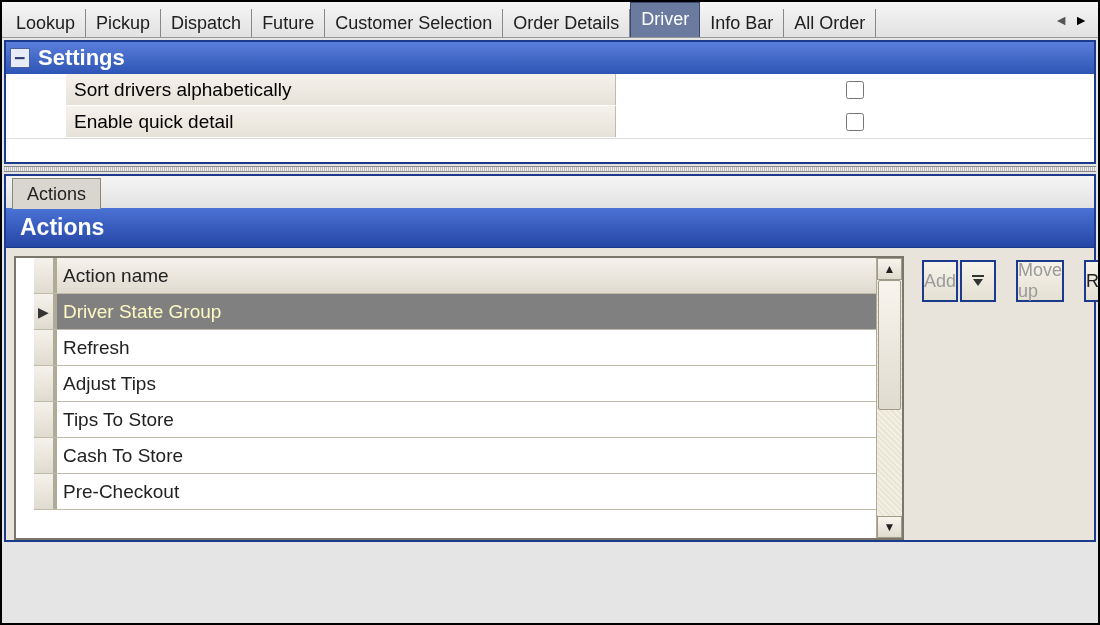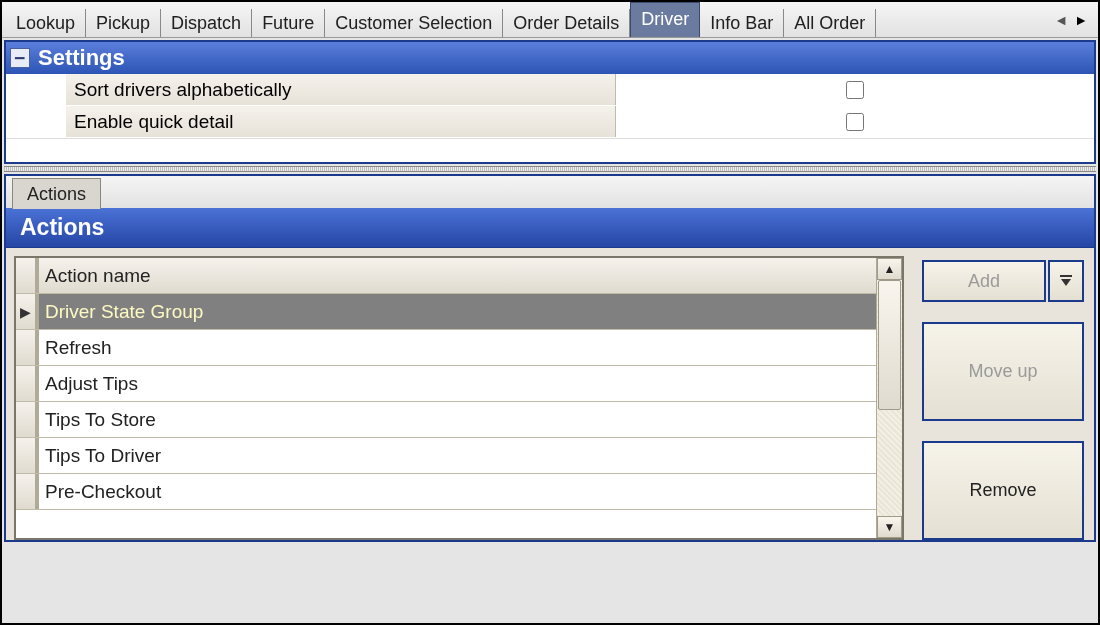--- a/index.html
+++ b/index.html
@@ -194,20 +194,21 @@
     flex: 1;
     display: flex;
     border: 2px solid #7a766a;
     margin: 8px 0 0 8px;
     background: #fff;
     position: relative;
   }
   .grid-rows {
     flex: 1;
     overflow: hidden;
+    padding-left: 18px;
   }
   .grid-header-row, .grid-row {
     display: flex;
     height: 36px;
     border-bottom: 1px solid #c0baa8;
   }
   .grid-header-row {
     background: linear-gradient(#f5f2ec, #e0dbcf);
     height: 36px;
   }
@@ -273,21 +274,21 @@
     background: linear-gradient(#f8f5ee,#e0dbcf);
     border: 1px solid #a09a88;
     border-radius: 2px;
   }
 
   
   .buttons-col {
     width: 190px;
     flex: 0 0 190px;
     display: flex;
-    flex-direction: column;
+    flex-direction: row;
     gap: 20px;
     padding: 12px 10px 0 18px;
   }
   .btn-wrap {
     display: flex;
     gap: 2px;
   }
   .btn {
     flex: 1;
     height: 42px;
@@ -392,21 +393,21 @@
           <div class="cell">Adjust Tips</div>
         </div>
         <div class="grid-row">
           <div class="row-indicator"></div>
           <div class="col-divider"></div>
           <div class="cell">Tips To Store</div>
         </div>
         <div class="grid-row">
           <div class="row-indicator"></div>
           <div class="col-divider"></div>
-          <div class="cell">Tips To Driver</div>
+          <div class="cell">Cash To Store</div>
         </div>
         <div class="grid-row">
           <div class="row-indicator"></div>
           <div class="col-divider"></div>
           <div class="cell">Pre-Checkout</div>
         </div>
       </div>
 
       <div class="grid-scrollbar">
         <div class="scroll-btn">▲</div>

